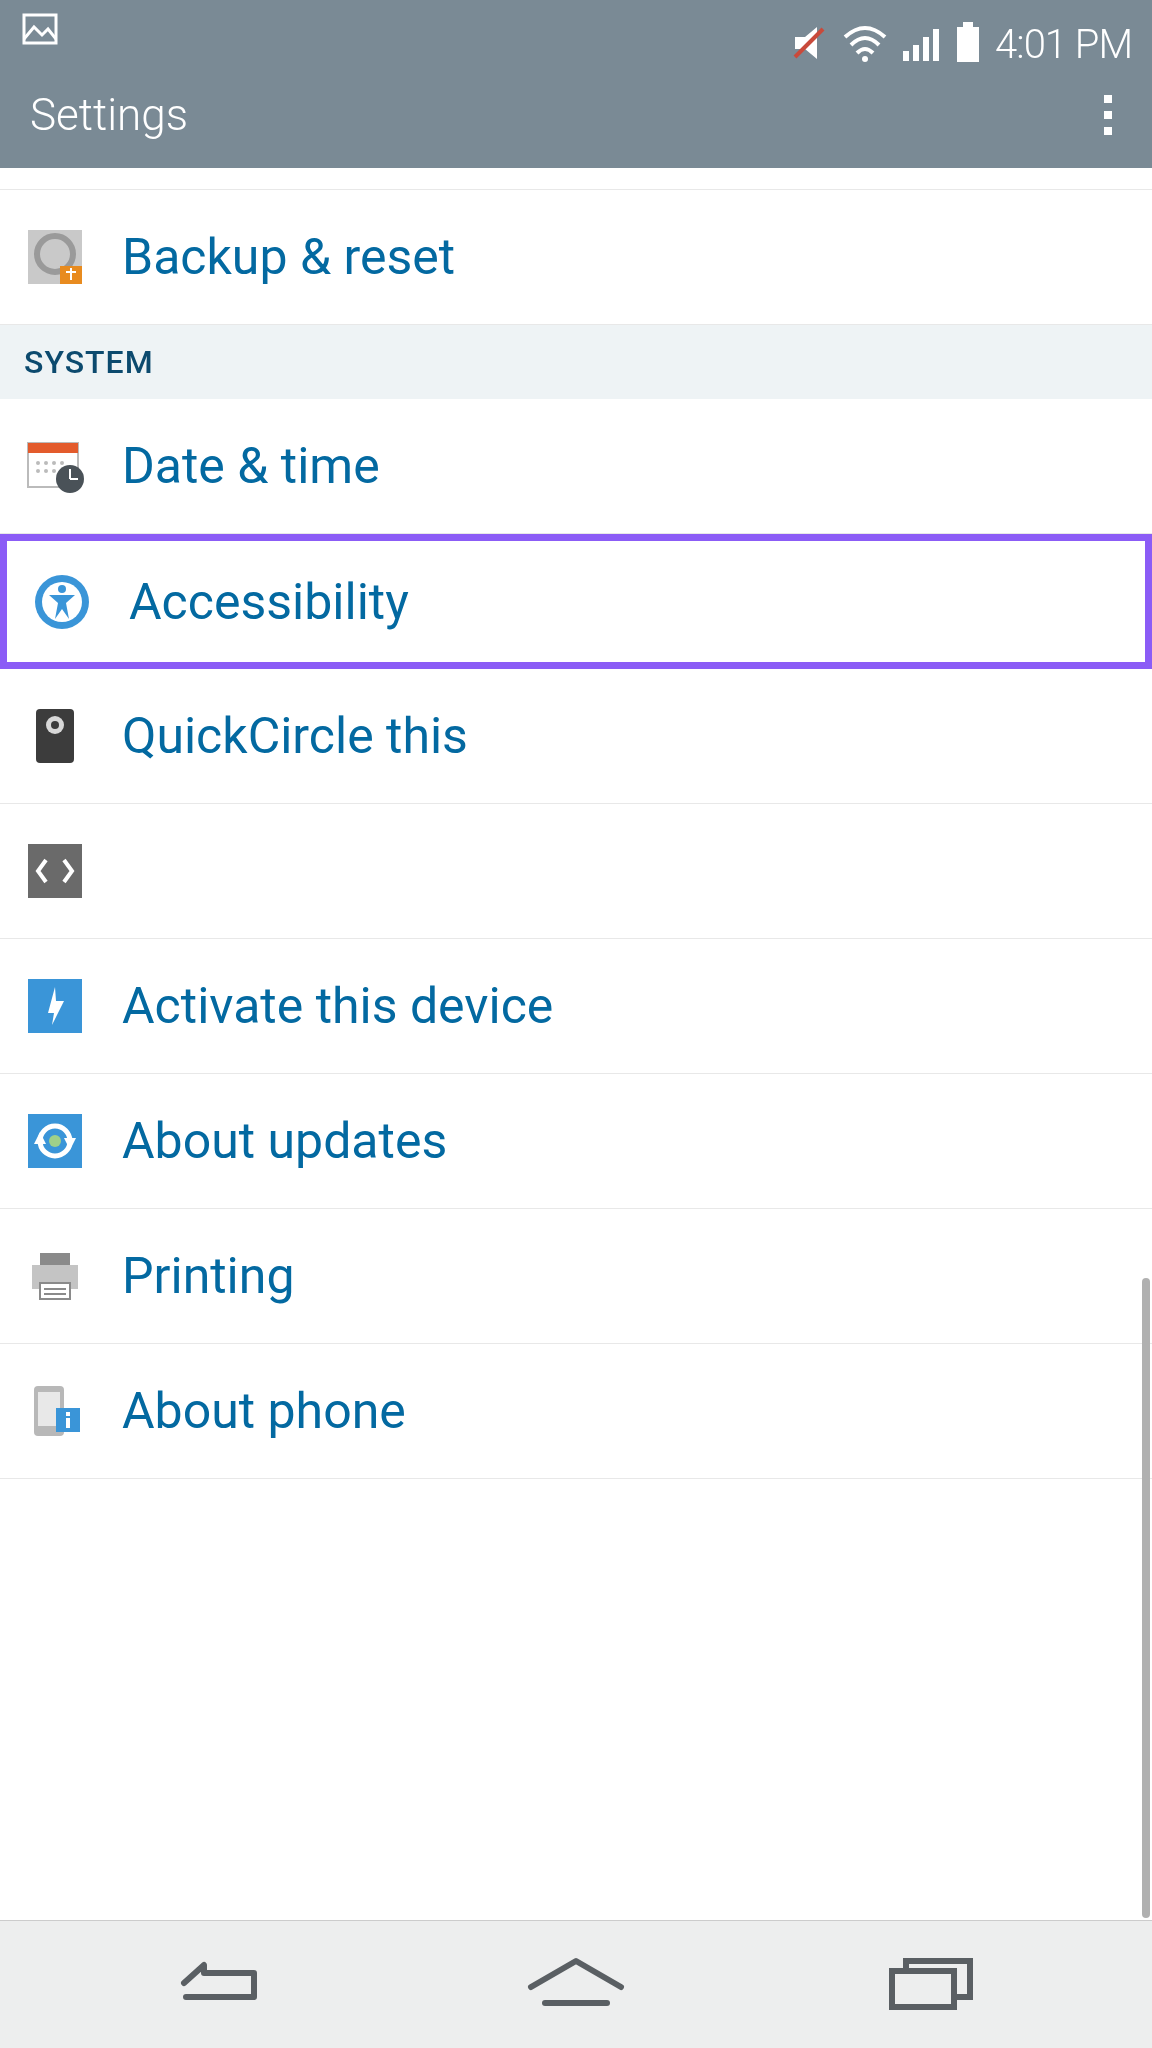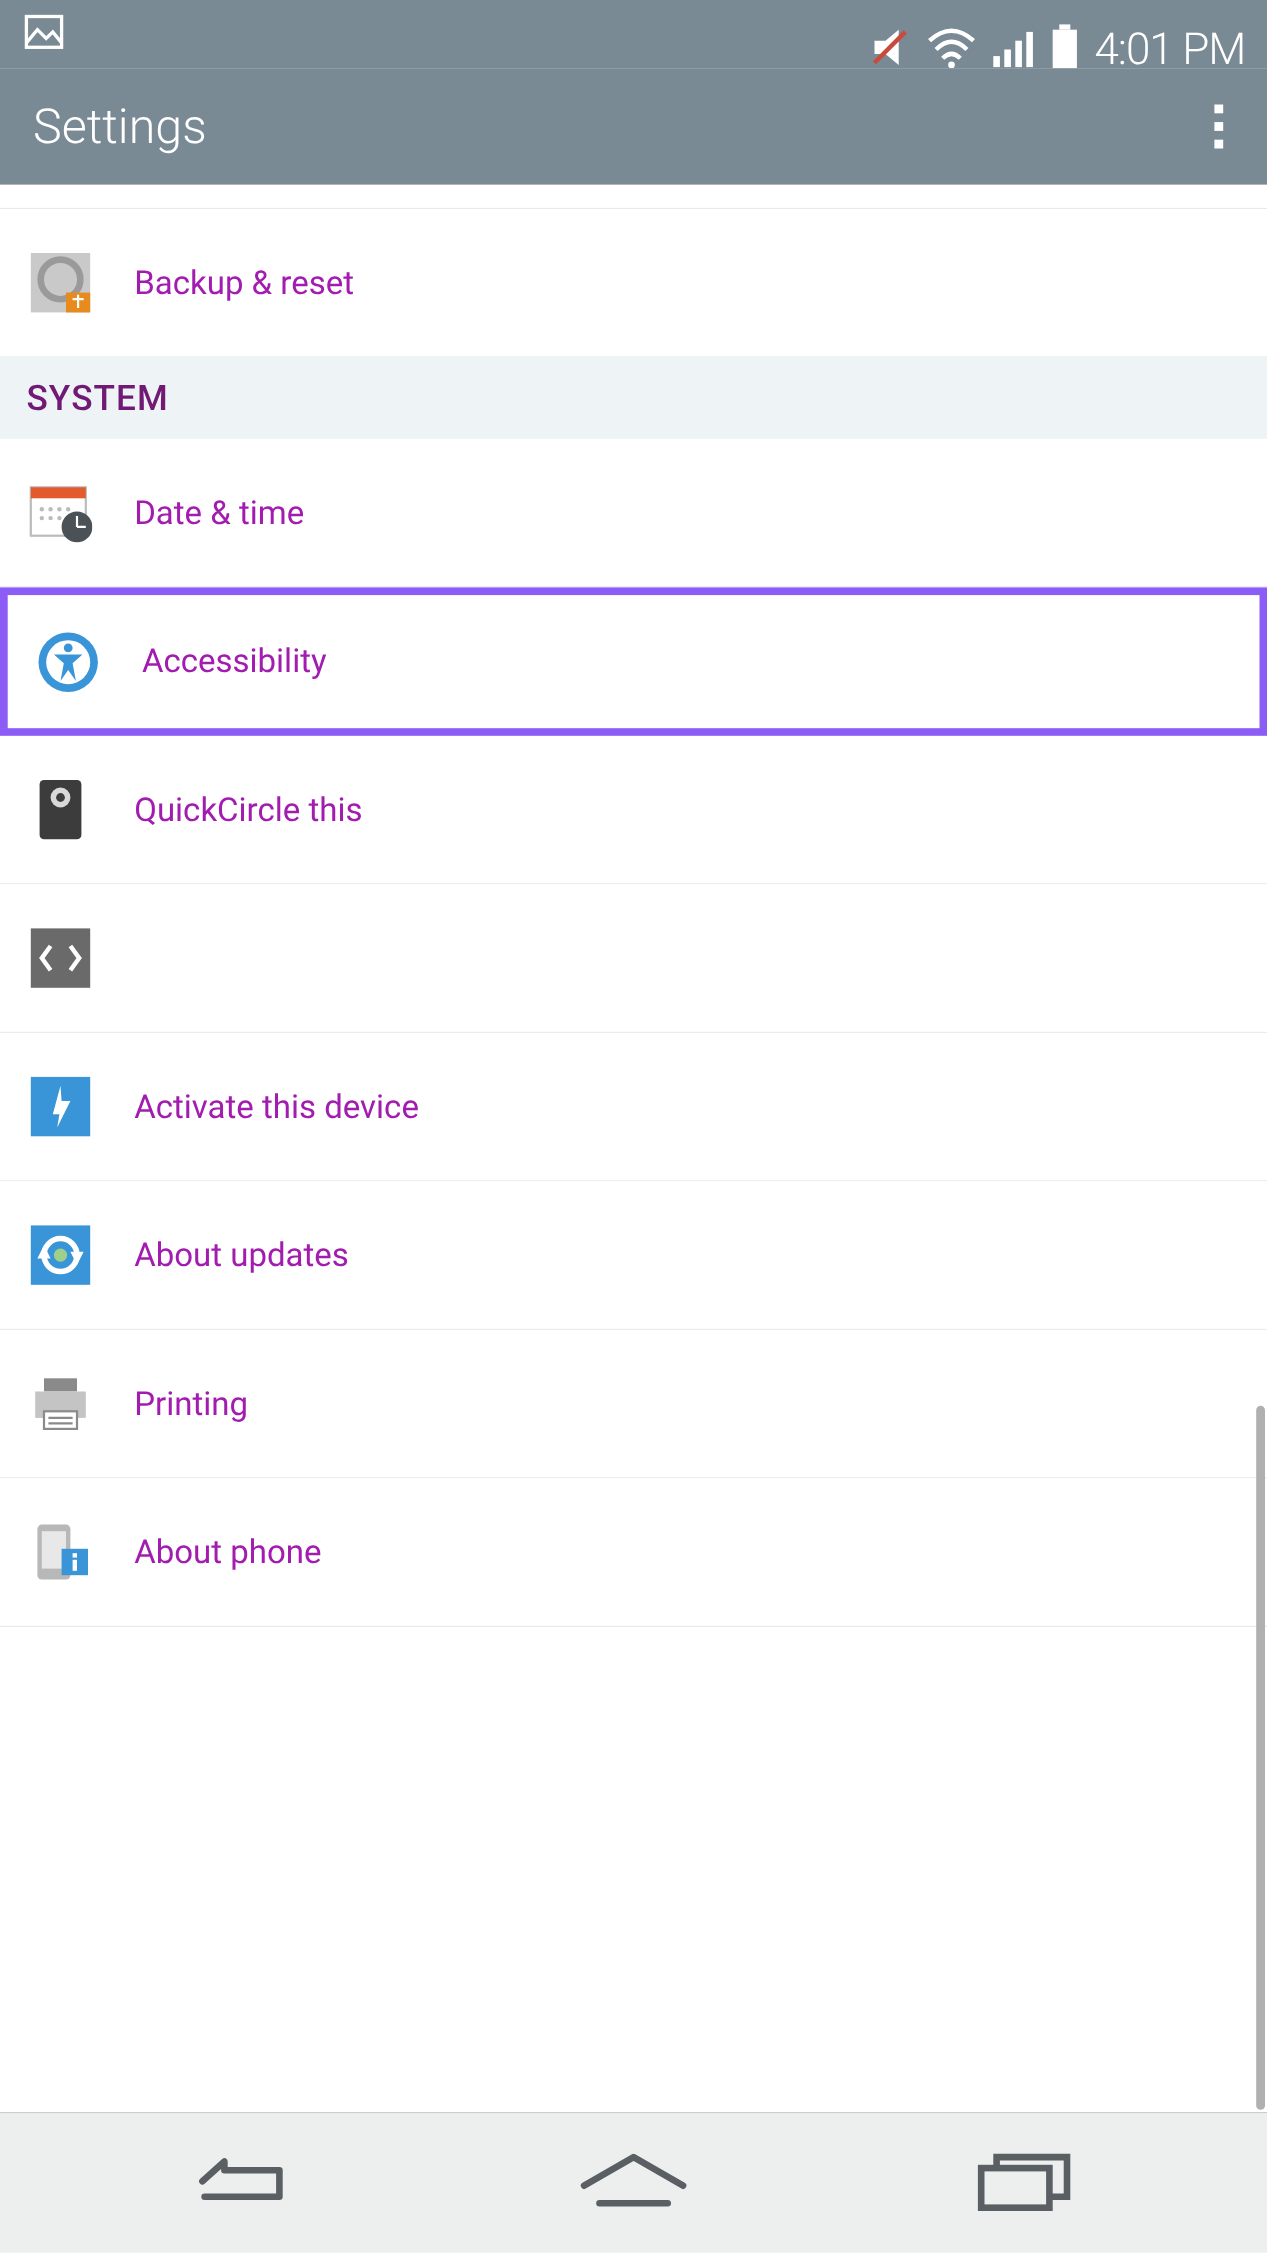--- a/index.html
+++ b/index.html
@@ -31,21 +31,21 @@
   align-items: center;
   justify-content: space-between;
   padding: 0 30px;
 }
 .app-bar .title { color: #fff; font-size: 44px; font-weight: 300; }
 .menu-dots { display: flex; flex-direction: column; gap: 8px; padding: 10px; }
 .menu-dots span { width: 8px; height: 8px; background: #fff; }
 .content { flex: 1; background: #fff; overflow-y: auto; }
 .section-header {
   background: #eef3f5;
-  color: #701a75;
+  color: #0c4a6e;
   font-size: 32px;
   font-weight: 500;
   padding: 18px 24px;
   letter-spacing: 1px;
 }
 .settings-item {
   display: flex;
   align-items: center;
   height: 135px;
   padding: 0 26px;
@@ -54,22 +54,22 @@
 }
 .settings-item .icon-slot {
   width: 58px;
   height: 58px;
   margin-right: 38px;
   display: flex;
   align-items: center;
   justify-content: center;
 }
 .settings-item .label {
-  font-size: 30px;
-  color: #a21caf;
+  font-size: 50px;
+  color: #0369a1;
 }
 .highlight-box {
   border: 7px solid #8b5cf6;
 }
 .nav-bar {
   height: 128px;
   background: #edeeee;
   border-top: 1px solid #ccc;
   display: flex;
   align-items: center;

